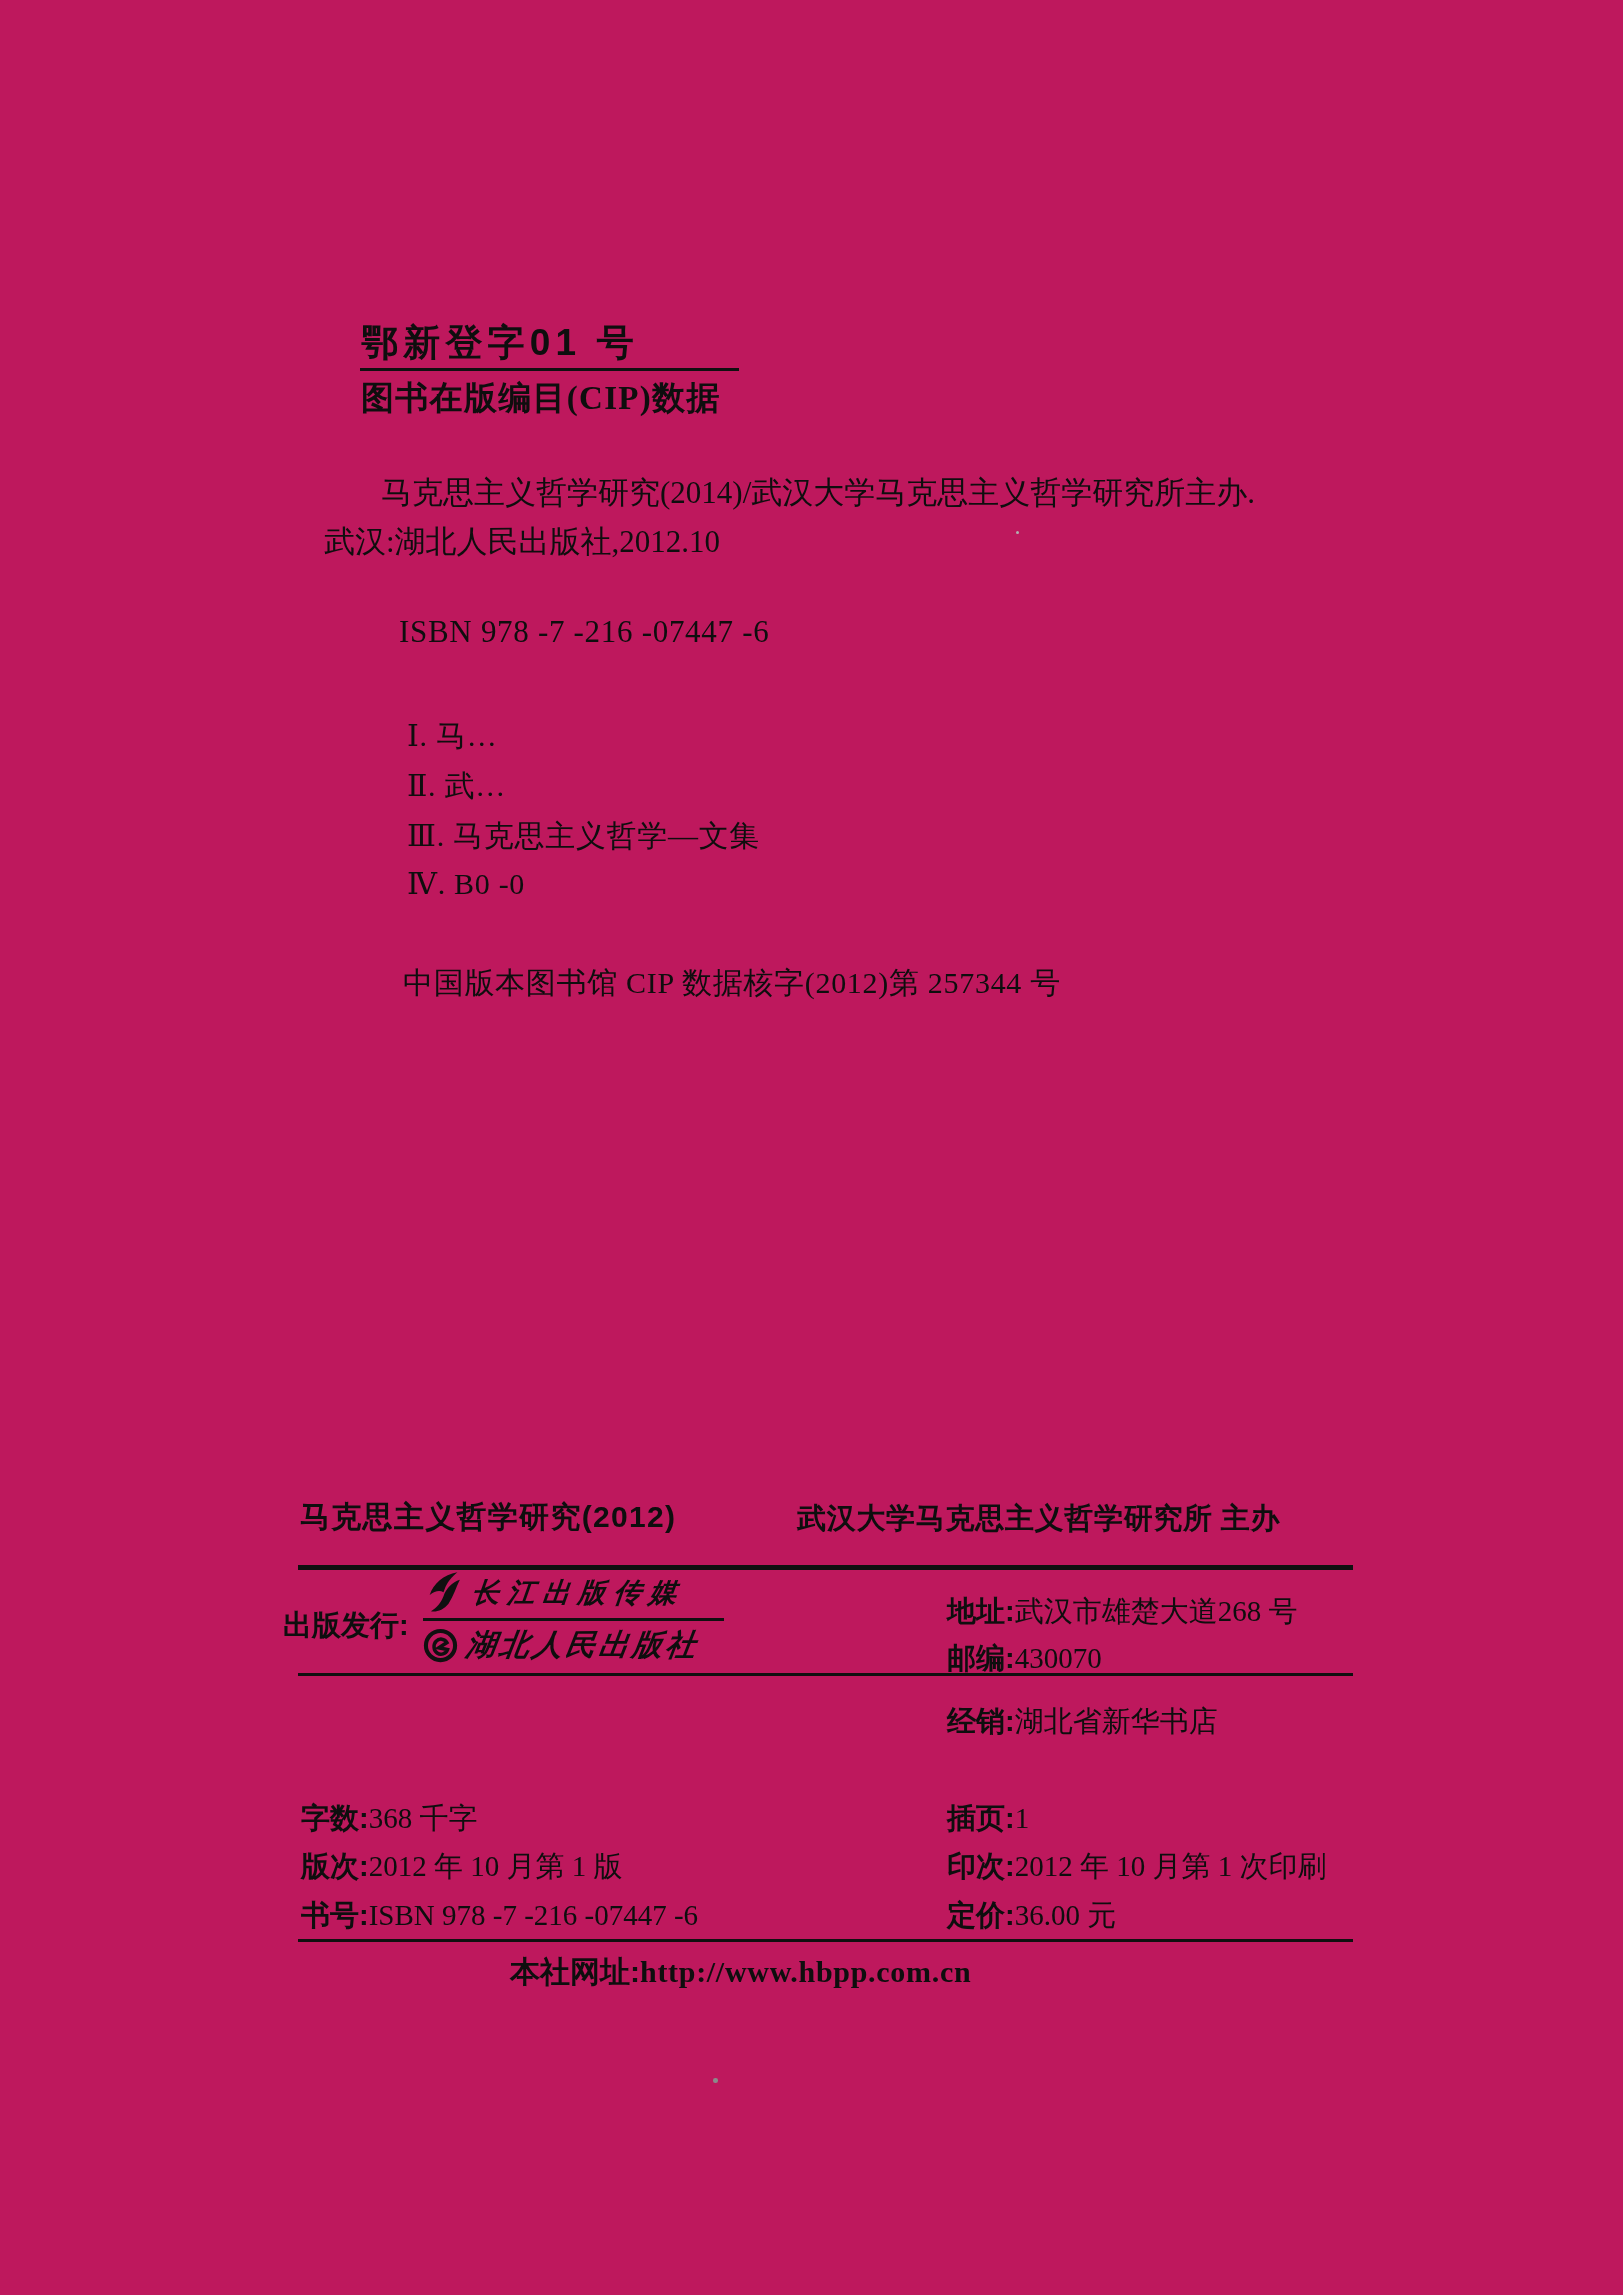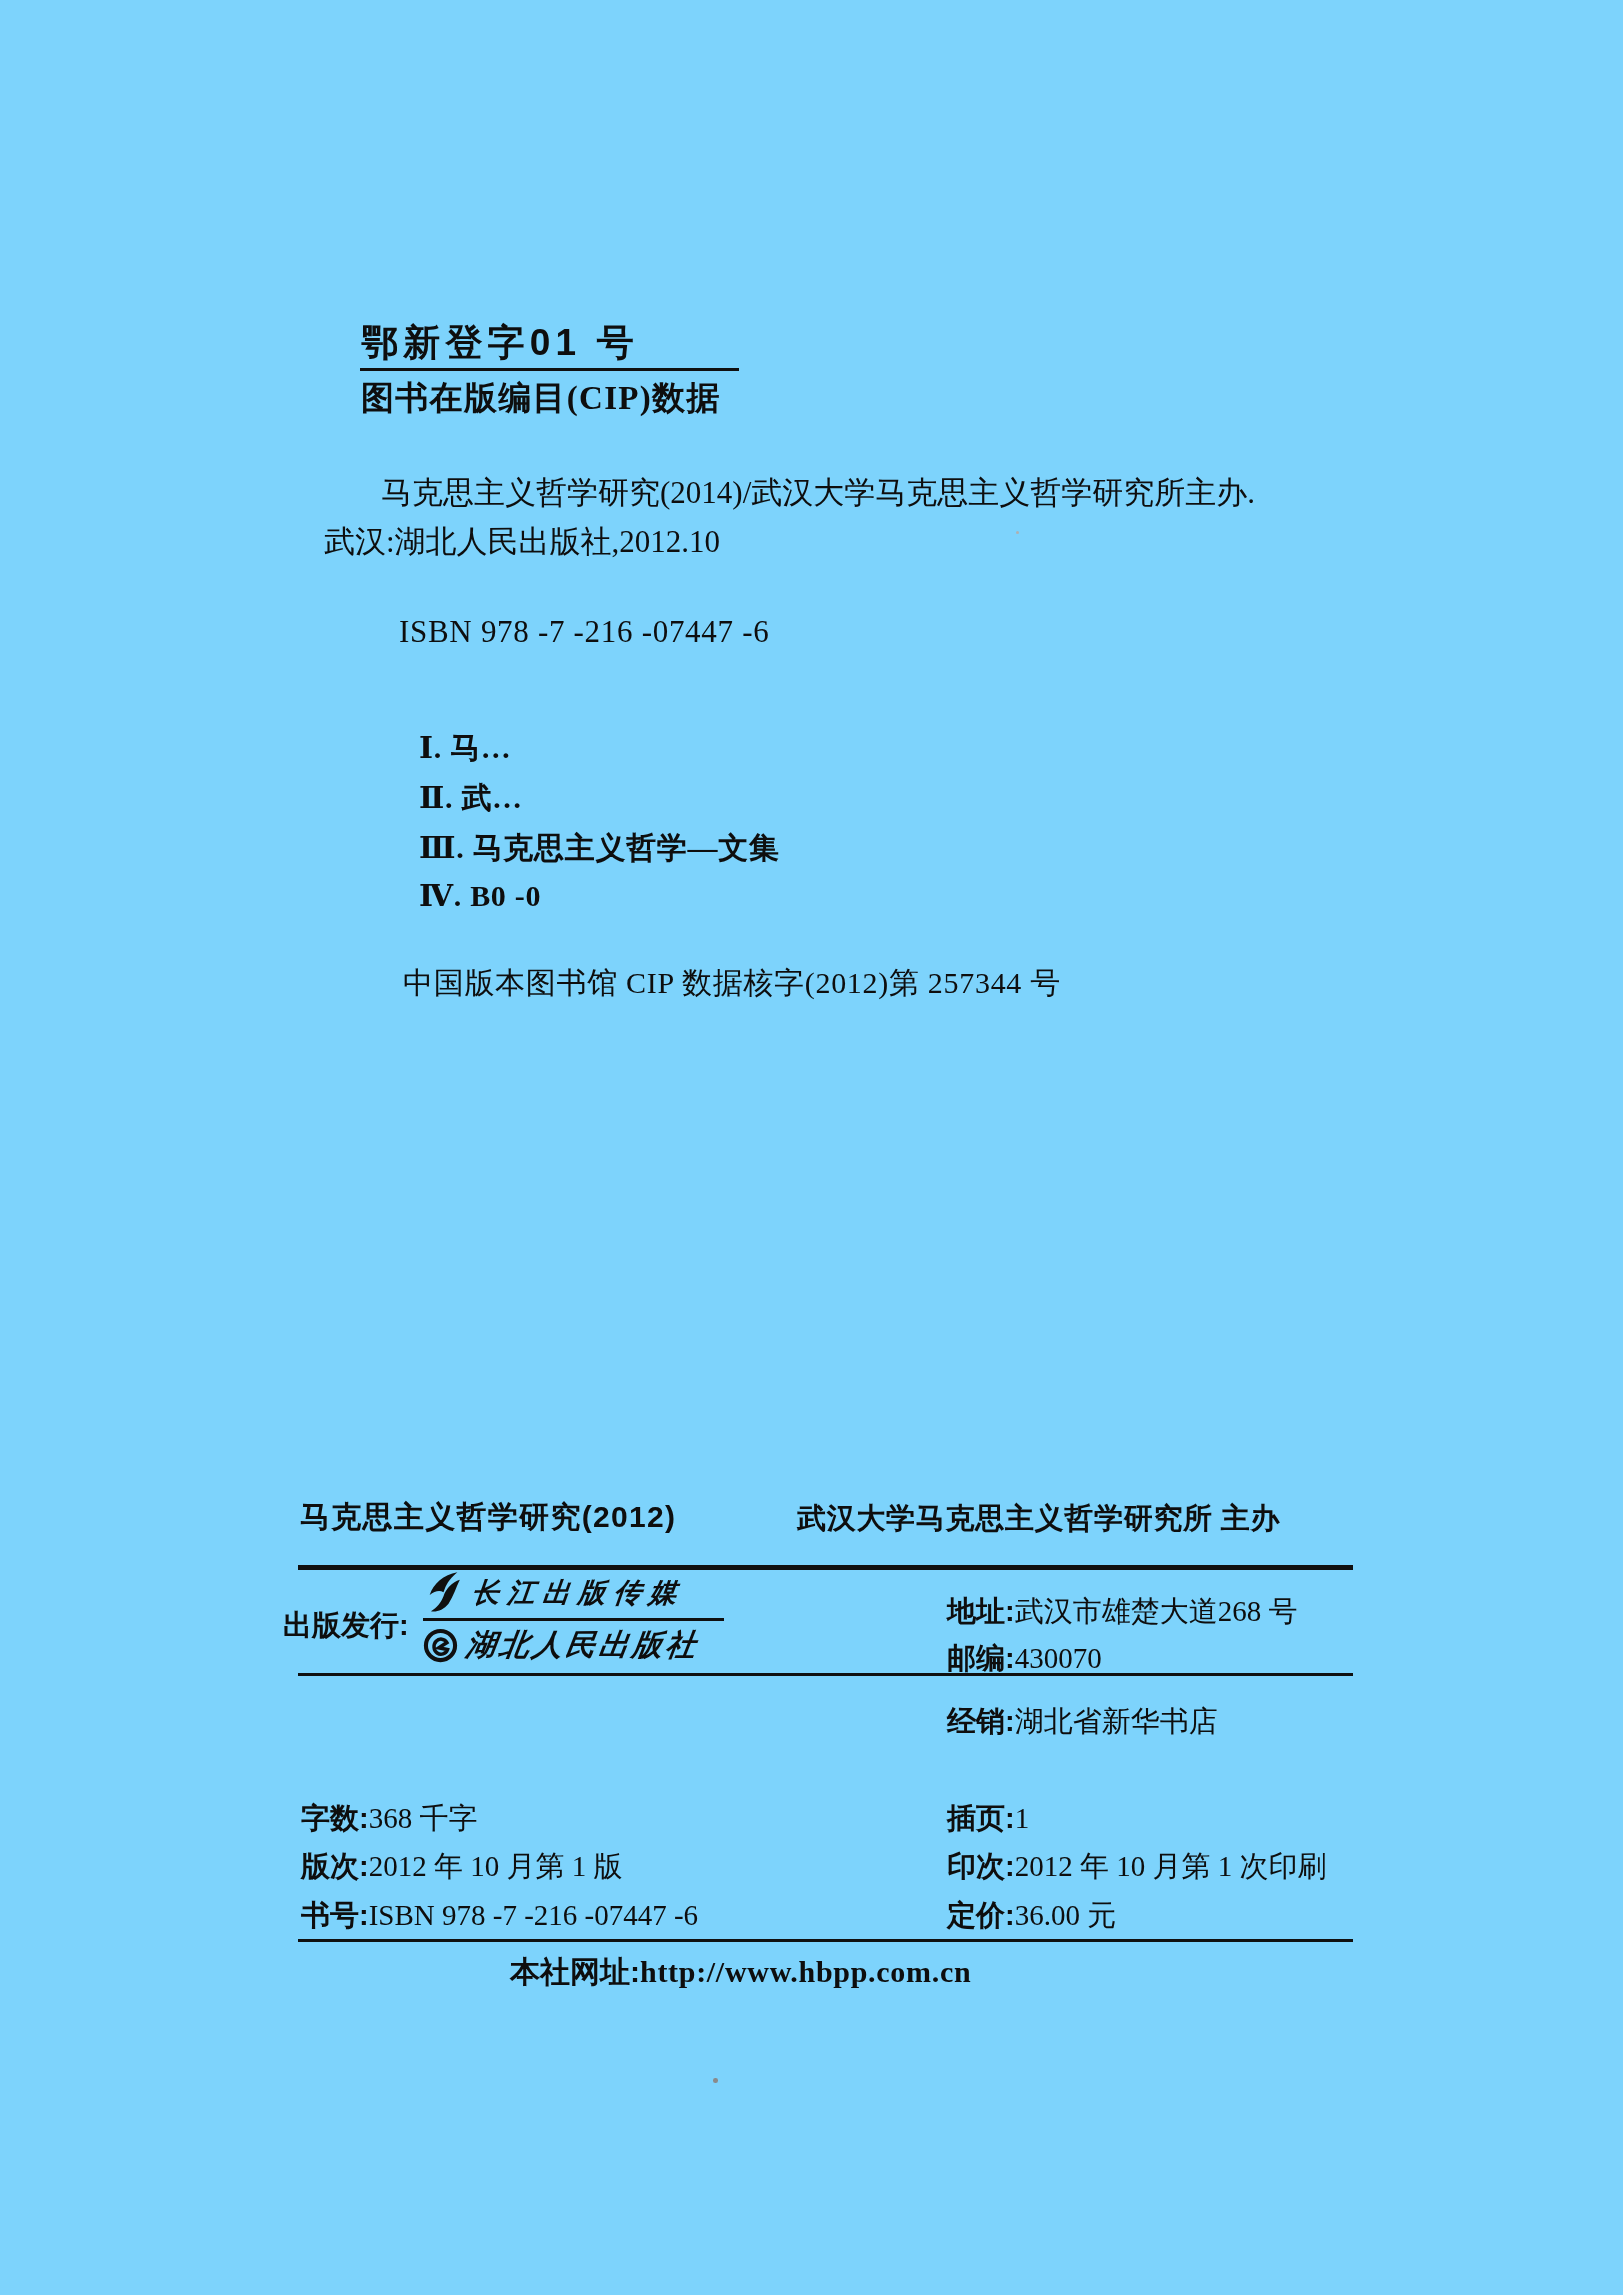--- a/index.html
+++ b/index.html
@@ -1,37 +1,37 @@
 <!DOCTYPE html>
 <html lang="zh" style="font-size:10.5px"><head>
 <meta charset="utf-8">
 <style>
   html,body{margin:0;padding:0;background:#ffffff;}
   .page{
     position:relative;
     width:1623px;height:2295px;
-    background:#7dd3fc;
+    background:#be185d;
     color:#0e0e0e;
     overflow:hidden;
   }
   .serif{font-family:"Liberation Serif","DejaVu Serif",serif;}
   .abs{position:absolute;white-space:nowrap;}
 
   
   .reg{left:361px;top:318px;font-weight:700;font-size:37px;letter-spacing:5.2px;
        font-family:"Liberation Sans","DejaVu Sans",sans-serif;}
   .reg-underline{left:360px;top:368px;width:379px;height:3.3px;background:#101010;}
   .cip-heading{left:361px;top:376px;font-weight:700;font-size:33px;letter-spacing:1.3px;
        font-family:Liberation Serif, serif;}
 
   .desc-1{left:381px;top:472px;font-size:31px;}
   .desc-2{left:324px;top:521px;font-size:31px;}
   .isbn-line{left:399px;top:614px;font-size:31px;letter-spacing:0.7px;}
 
-  .cls-list{left:403px;top:712px;list-style:none;margin:16px;padding:0;font-weight:bold;}
+  .cls-list{left:403px;top:712px;list-style:none;margin:4px;padding:0;}
   .cls-list li{height:50px;font-size:30px;letter-spacing:0.7px;}
 
   .record-line{left:403px;top:963px;font-size:30px;letter-spacing:0.7px;}
 
   
   .col-head-left{left:300px;top:1497px;font-weight:700;font-size:30px;letter-spacing:1.3px;
        font-family:"Liberation Sans","DejaVu Sans",sans-serif;}
   .col-head-right{left:797px;top:1499px;font-weight:600;font-size:29px;letter-spacing:0.7px;}
 
   .rule{background:#101010;}

